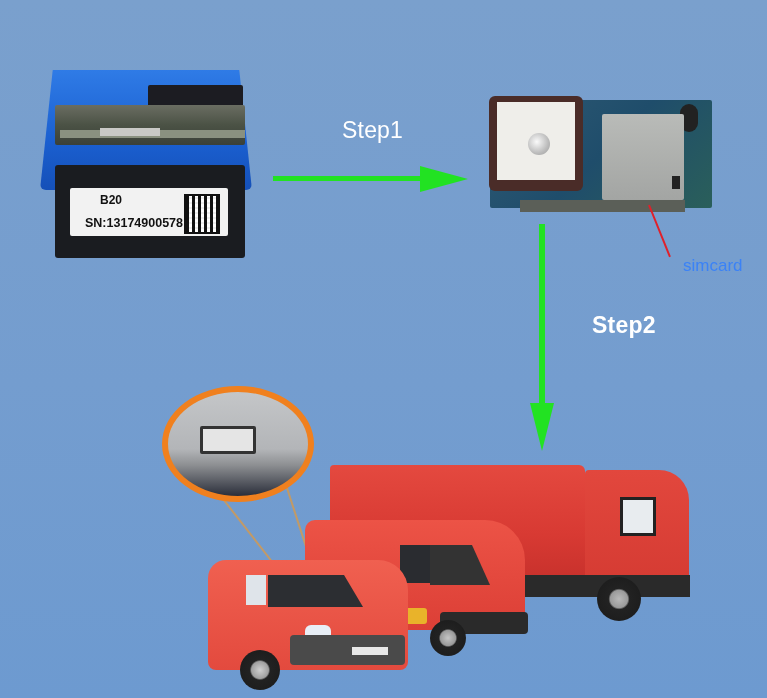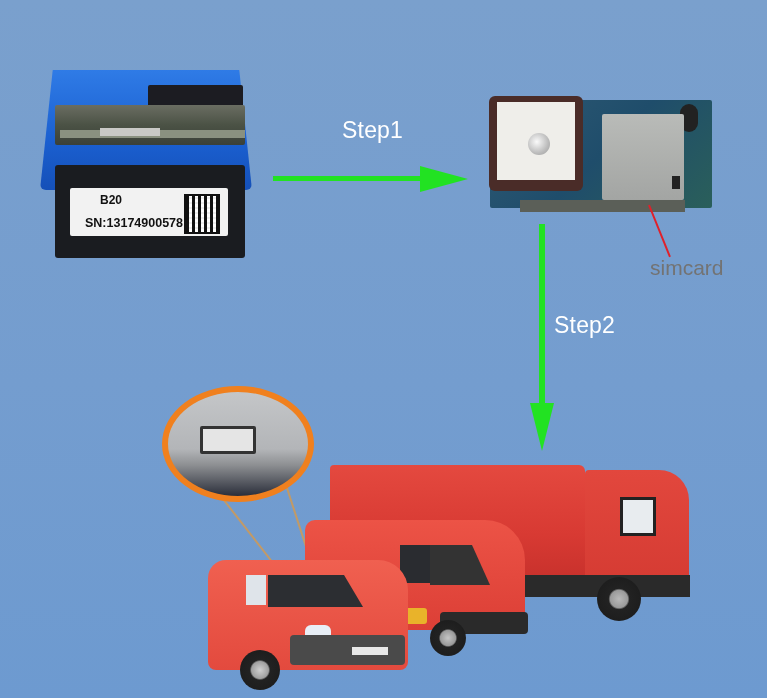--- a/index.html
+++ b/index.html
@@ -3,21 +3,21 @@
   <meta charset="utf-8">
   <style>
     html, body { margin: 0; padding: 0; }
     body {
       width: 767px; height: 698px; position: relative; overflow: hidden;
       background: linear-gradient(180deg, #7aa0cd 0%, #749dcf 55%, #6d9ad0 100%);
       font-family: "Liberation Sans", sans-serif;
     }
     .abs { position: absolute; }
     .label-white { color: #ffffff; font-size: 23px; letter-spacing: 0.2px; }
-    .label-red { color: #737373; font-size: 21px; }
+    .label-red { color: #3b82f6; font-size: 17px; margin-left: 33px; }
 
     
     .obd-shell {
       left: 40px; top: 70px; width: 212px; height: 120px;
       background: linear-gradient(180deg, #2f7be6 0%, #1a5fd0 60%, #1550b8 100%);
       border-radius: 10px 12px 6px 6px;
       clip-path: polygon(6% 0, 94% 0, 100% 100%, 0 100%);
     }
     .obd-board {
       left: 55px; top: 105px; width: 190px; height: 40px;
@@ -184,21 +184,21 @@
 <div class="abs sim-slot"></div>
 <div class="abs sim-notch"></div>
 <div class="abs gps-antenna"></div>
 <div class="abs gps-antenna-face"></div>
 <div class="abs gps-pin"></div>
 <div class="abs sim-pointer"></div>
 <div class="abs label-red" style="left:650px; top:256px;">simcard</div>
 
 <div class="abs arrow-v"></div>
 <div class="abs arrow-v-head"></div>
-<div class="abs label-white" style="left:554px; top:312px;">Step2</div>
+<div class="abs label-white" style="left:592px; top:312px;font-weight:bold;">Step2</div>
 
 <div class="abs callout-line1"></div>
 <div class="abs callout-line2"></div>
 <div class="abs inset"></div>
 <div class="abs inset-port"></div>
 
 <div class="abs truck-box"></div>
 <div class="abs truck-cab"></div>
 <div class="abs truck-window"></div>
 <div class="abs truck-chassis"></div>

